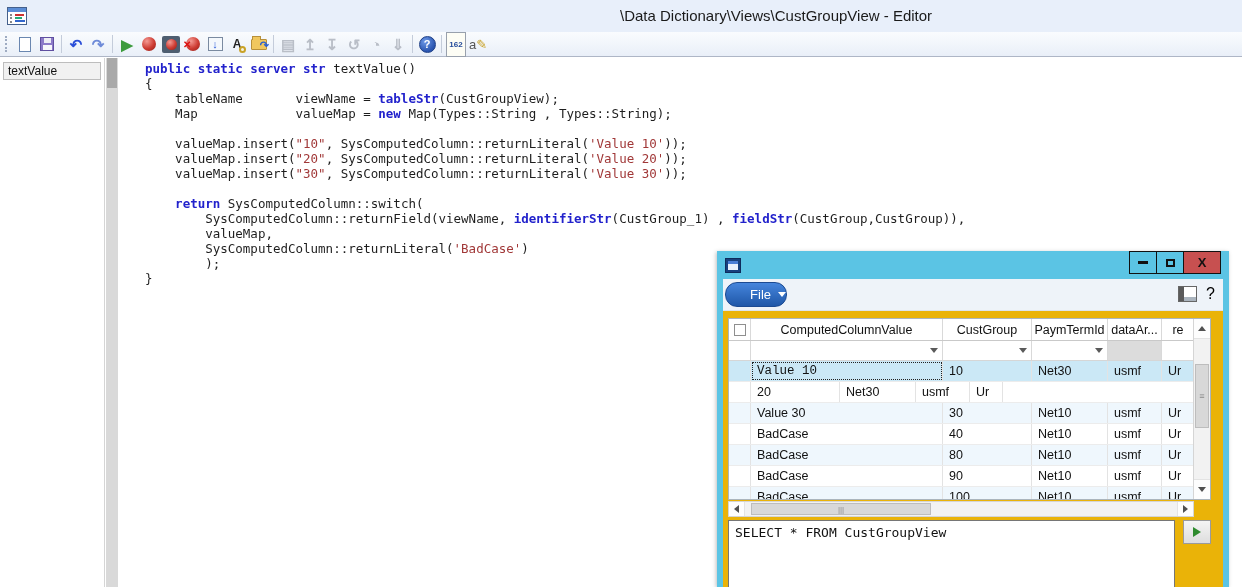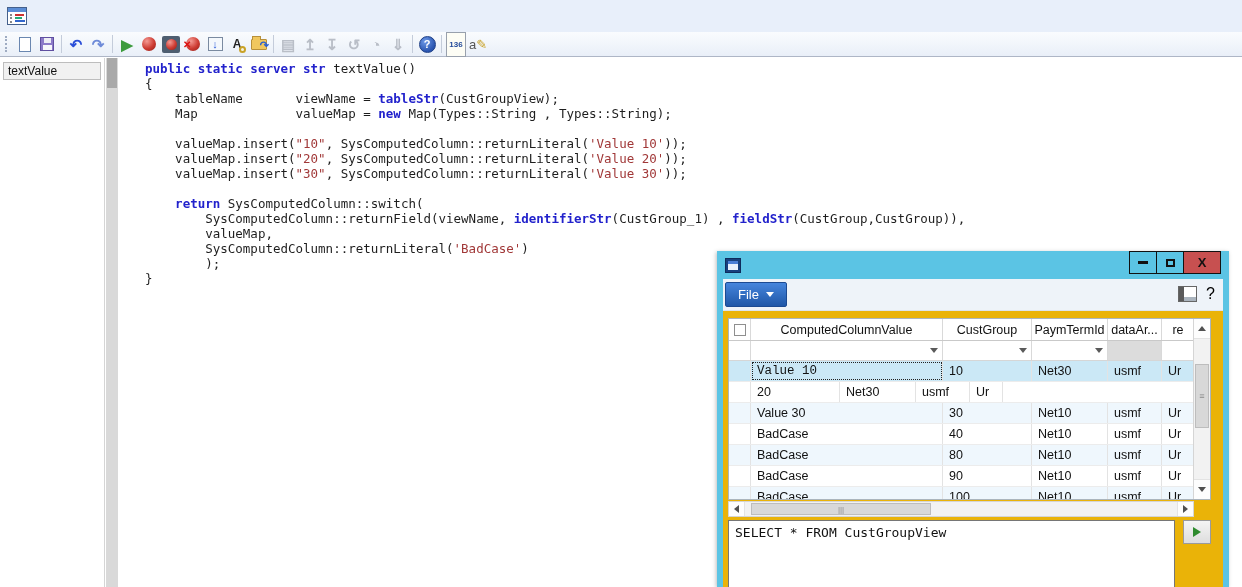--- a/index.html
+++ b/index.html
@@ -77,23 +77,23 @@
   .tb-title { position:absolute; left:0; right:0; text-align:center; font-size:15px; color:#111; }
   .tb-controls { position:absolute; right:2px; top:0px; display:flex; z-index:2; }
   .tb-btn { height:23px; border:1px solid #111; display:flex; align-items:center; justify-content:center; margin-left:-1px; }
   .tb-min { width:28px; background:#5BC4E4; }
   .tb-min .dash { width:10px; height:3px; background:#111; }
   .tb-max { width:28px; background:#5BC4E4; }
   .tb-max .sq { width:9px; height:8px; border:2px solid #111; background:transparent; }
   .tb-close { width:38px; background:#C75050; font-size:13px; font-weight:bold; color:#111; }
 
   .tb-menubar { position:relative; height:32px; background:#EEF3F9; border-bottom:1px solid #DDE4EC; }
-  .file-btn { position:absolute; left:2px; top:3px; width:62px; height:25px; border-radius:2px;
+  .file-btn { position:absolute; left:2px; top:3px; width:62px; height:25px; border-radius:12px;
               background:linear-gradient(#4585DC,#1F57A8); border:1px solid #1B4A92;
-              color:#fff; font-size:13px; display:flex; align-items:center; justify-content:center; gap:7px; }
+              color:#fff; font-size:13px; display:flex; align-items:center; justify-content:flex-end; gap:7px; }
   .file-btn .tri { width:0; height:0; border-left:4px solid transparent; border-right:4px solid transparent; border-top:5px solid #fff; }
   .tb-right-icons { position:absolute; right:8px; top:6px; display:flex; gap:9px; align-items:center; }
   .pane-icon { width:19px; height:16px; background:#fff; border:1px solid #666; position:relative; }
   .pane-icon::before { content:""; position:absolute; left:0; top:0; width:5px; bottom:0; background:#5A5A5A; }
   .pane-icon::after { content:""; position:absolute; left:5px; bottom:0; right:0; height:4px; background:#AAB4BE; }
 
   .tb-content { position:relative; height:332px; background:#eab308; }
 
   
   .grid { position:absolute; left:5px; top:7px; width:483px; height:182px; background:#fff;
@@ -155,20 +155,21 @@
 <div class="screen">
 
   <div class="titlebar">
     <div class="app-icon">
       <div class="bar"></div>
         <div class="l1"></div>
         <div class="l2"></div>
         <div class="l3"></div>
         <div class="dots"></div>
     </div>
+    <div class="app-title">\Data Dictionary\Views\CustGroupView - Editor</div>
   </div>
 
   <div class="toolbar">
       <div class="tb-handle"></div>
       <span class="tbicon icon-page">
         <span class="pg"></span>
       </span>
       <span class="tbicon icon-floppy">
         <span class="fd"></span>
       </span>
@@ -206,21 +207,21 @@
       <span class="tbicon glyph-icon" style="color: rgb(185, 190, 199);">↧</span>
       <span class="tbicon glyph-icon" style="color: rgb(185, 190, 199);">↺</span>
       <span class="tbicon glyph-icon" style="color: rgb(185, 190, 199);">◔</span>
       <span class="tbicon glyph-icon" style="color: rgb(185, 190, 199);">⇓</span>
       <div class="tb-sep"></div>
       <span class="tbicon icon-help">
         <span class="hc">?</span>
       </span>
       <div class="tb-sep"></div>
       <span class="tbicon icon-badge123">
-        <span class="bx">136</span>
+        <span class="bx">162</span>
       </span>
       <span class="tbicon icon-a-pencil">a<span class="pen">✎</span></span>
     </div>
 
   <div class="sidebar">
       <div class="sidebar-item">textValue</div>
     </div>
   <div class="side-scroll">
     <div class="thumb"></div>
   </div>

